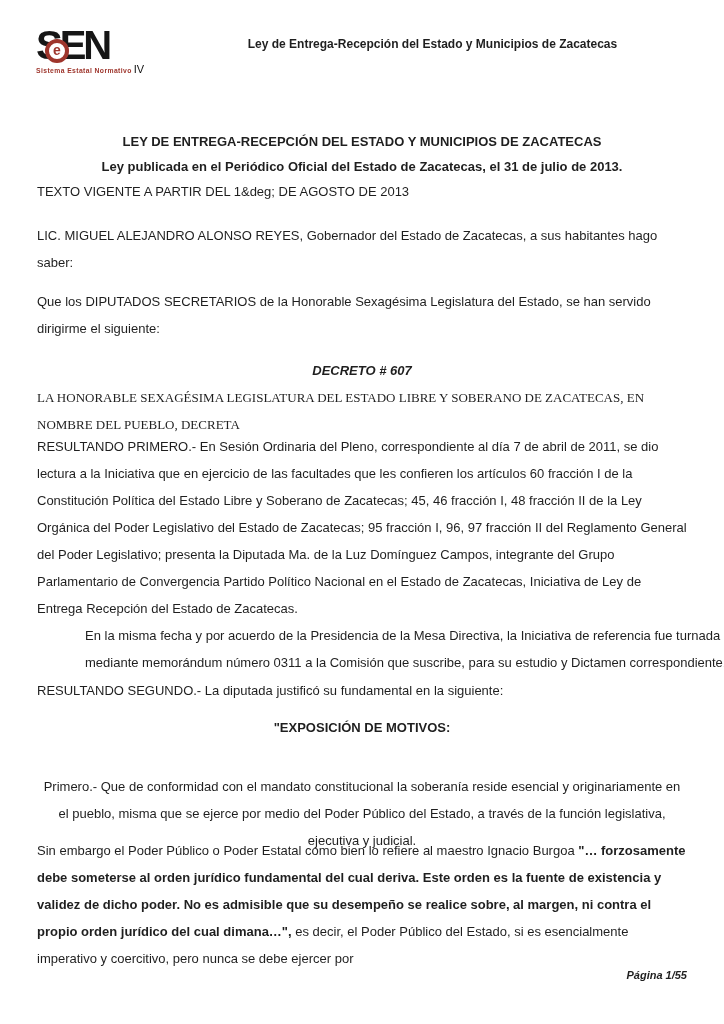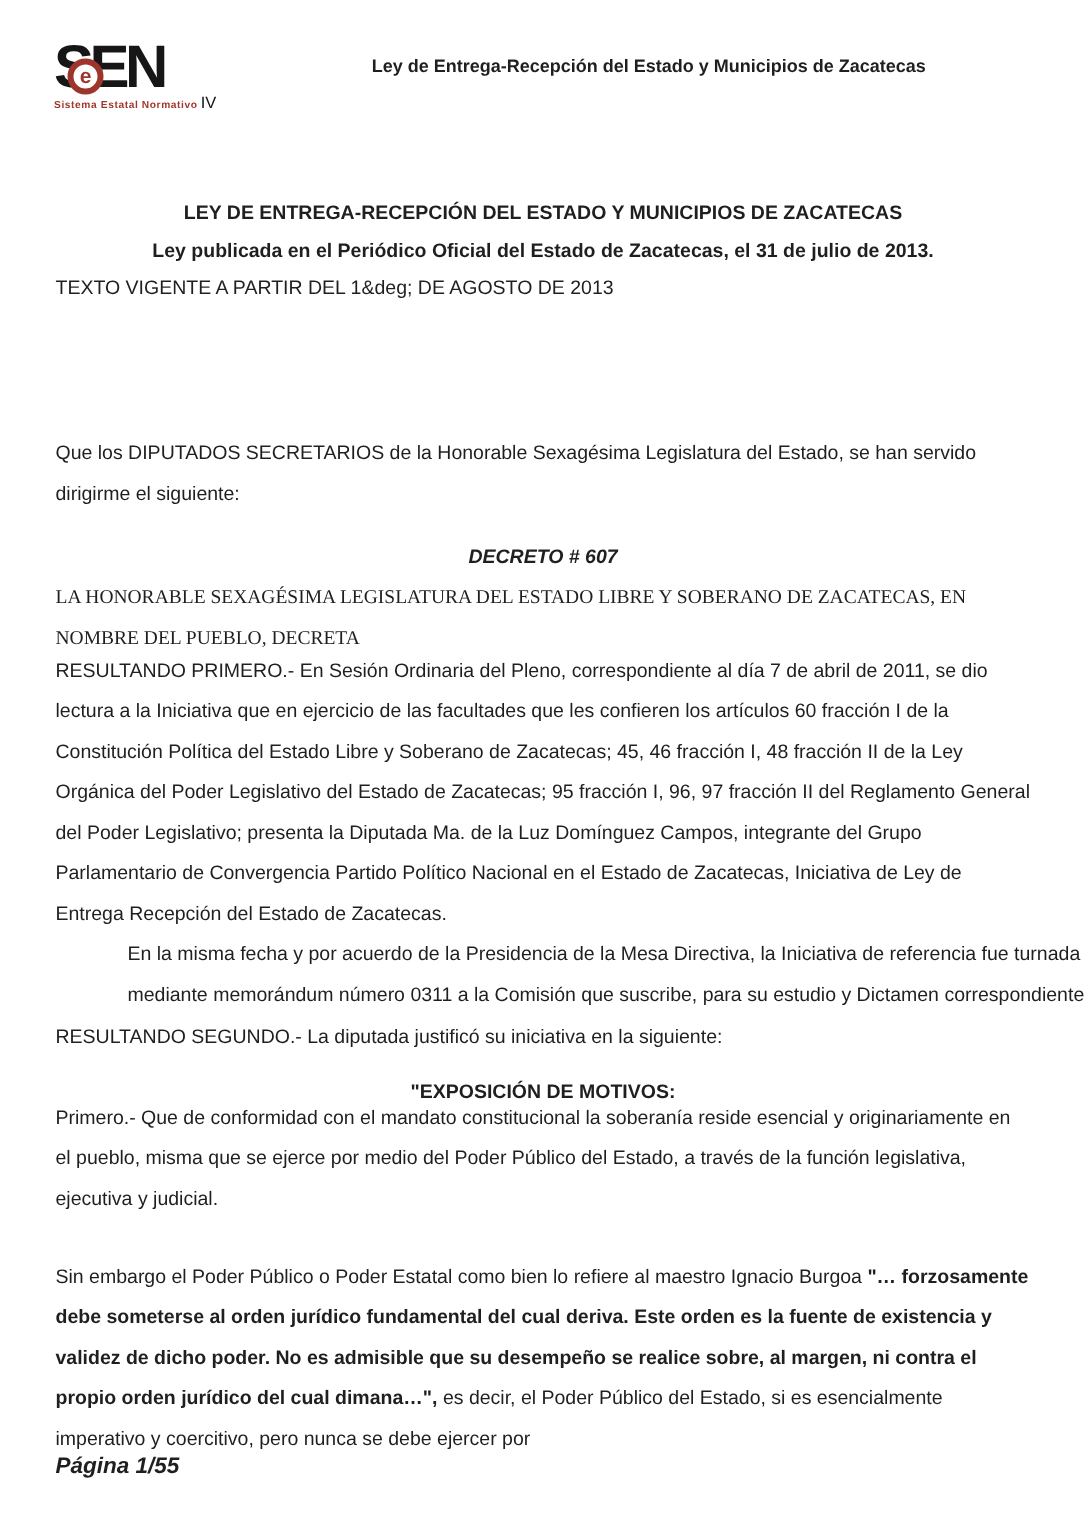--- a/index.html
+++ b/index.html
@@ -34,21 +34,21 @@
   .logo-sub { font-size:6.8px; line-height:11px; color:#9e352c; font-weight:bold; letter-spacing:.4px; white-space:nowrap; }
   .logo-sub-iv { color:#111; font-size:11px; font-weight:normal; margin-left:2px; letter-spacing:0; }
 
   .running-title {
     position:absolute; top:36px; left:178px; right:37px;
     font-size:12px; line-height:16px; font-weight:bold; text-align:center;
   }
 
   .footer {
     position:absolute; left:37px; width:650px; top:969px;
-    font-size:15px; font-style:italic; font-weight:bold; text-align:left;
+    font-size:11px; font-style:italic; font-weight:bold; text-align:right;
   }
 </style>
 </head>
 <body>
 
 <div class="page">
 
   <div class="logo">
     <div class="logo-mark">
       <span>S</span><span class="logo-e">e</span><span>EN</span>
@@ -57,33 +57,34 @@
       <span>Sistema Estatal Normativo</span><span class="logo-sub-iv">IV</span>
     </div>
   </div>
 
   <div class="running-title">Ley de Entrega-Recepción del Estado y Municipios de Zacatecas</div>
 
   <div class="abs center bold" style="top:128px;">LEY DE ENTREGA-RECEPCIÓN DEL ESTADO Y MUNICIPIOS DE ZACATECAS</div>
   <div class="abs center bold" style="top:153px;">Ley publicada en el Periódico Oficial del Estado de Zacatecas, el 31 de julio de 2013.</div>
   <div class="abs" style="top:178px;">TEXTO VIGENTE A PARTIR DEL 1&amp;deg; DE AGOSTO DE 2013</div>
 
+  <div class="abs" style="top:222px;">LIC. MIGUEL ALEJANDRO ALONSO REYES, Gobernador del Estado de Zacatecas, a sus habitantes hago saber:</div>
 
   <div class="abs" style="top:288px;">Que los DIPUTADOS SECRETARIOS de la Honorable Sexagésima Legislatura del Estado, se han servido dirigirme el siguiente:</div>
 
   <div class="abs center bold" style="top:357px;font-style:italic;">DECRETO # 607</div>
   <div class="abs" style="top:384px;font-family:Liberation Serif, serif;">LA HONORABLE SEXAGÉSIMA LEGISLATURA DEL ESTADO LIBRE Y SOBERANO DE ZACATECAS, EN NOMBRE DEL PUEBLO, DECRETA</div>
 
   <div class="abs" style="top:433px;">RESULTANDO PRIMERO.- En Sesión Ordinaria del Pleno, correspondiente al día 7 de abril de 2011, se dio lectura a la Iniciativa que en ejercicio de las facultades que les confieren los artículos 60 fracción I de la Constitución Política del Estado Libre y Soberano de Zacatecas; 45, 46 fracción I, 48 fracción II de la Ley Orgánica del Poder Legislativo del Estado de Zacatecas; 95 fracción I, 96, 97 fracción II del Reglamento General del Poder Legislativo; presenta la Diputada Ma. de la Luz Domínguez Campos, integrante del Grupo Parlamentario de Convergencia Partido Político Nacional en el Estado de Zacatecas, Iniciativa de Ley de Entrega Recepción del Estado de Zacatecas.</div>
 
   <div class="abs" style="top:622px;margin-left:48px;">En la misma fecha y por acuerdo de la Presidencia de la Mesa Directiva, la Iniciativa de referencia fue turnada mediante memorándum número 0311 a la Comisión que suscribe, para su estudio y Dictamen correspondiente.</div>
 
-  <div class="abs" style="top:677px;">RESULTANDO SEGUNDO.- La diputada justificó su iniciativa en la siguiente:</div>
+  <div class="abs" style="top:677px;">RESULTANDO SEGUNDO.- La diputada justificó su fundamental en la siguiente:</div>
 
   <div class="abs center bold" style="top:714px;">"EXPOSICIÓN DE MOTIVOS:</div>
 
-  <div class="abs" style="top:731px;">Primero.- Que de conformidad con el mandato constitucional la soberanía reside esencial y originariamente en el pueblo, misma que se ejerce por medio del Poder Público del Estado, a través de la función legislativa, ejecutiva y judicial.</div>
+  <div class="abs" style="top:773px;text-align:center;">Primero.- Que de conformidad con el mandato constitucional la soberanía reside esencial y originariamente en el pueblo, misma que se ejerce por medio del Poder Público del Estado, a través de la función legislativa, ejecutiva y judicial.</div>
 
   <div class="abs" style="top:837px;"><span>Sin embargo el Poder Público o Poder Estatal como bien lo refiere al maestro Ignacio Burgoa </span><span class="bold">"… forzosamente debe someterse al orden jurídico fundamental del cual deriva. Este orden es la fuente de existencia y validez de dicho poder. No es admisible que su desempeño se realice sobre, al margen, ni contra el propio orden jurídico del cual dimana…",</span><span> es decir, el Poder Público del Estado, si es esencialmente imperativo y coercitivo, pero nunca se debe ejercer por</span></div>
 
   <div class="footer">Página 1/55</div>
 
 </div>
 
 </body></html>

